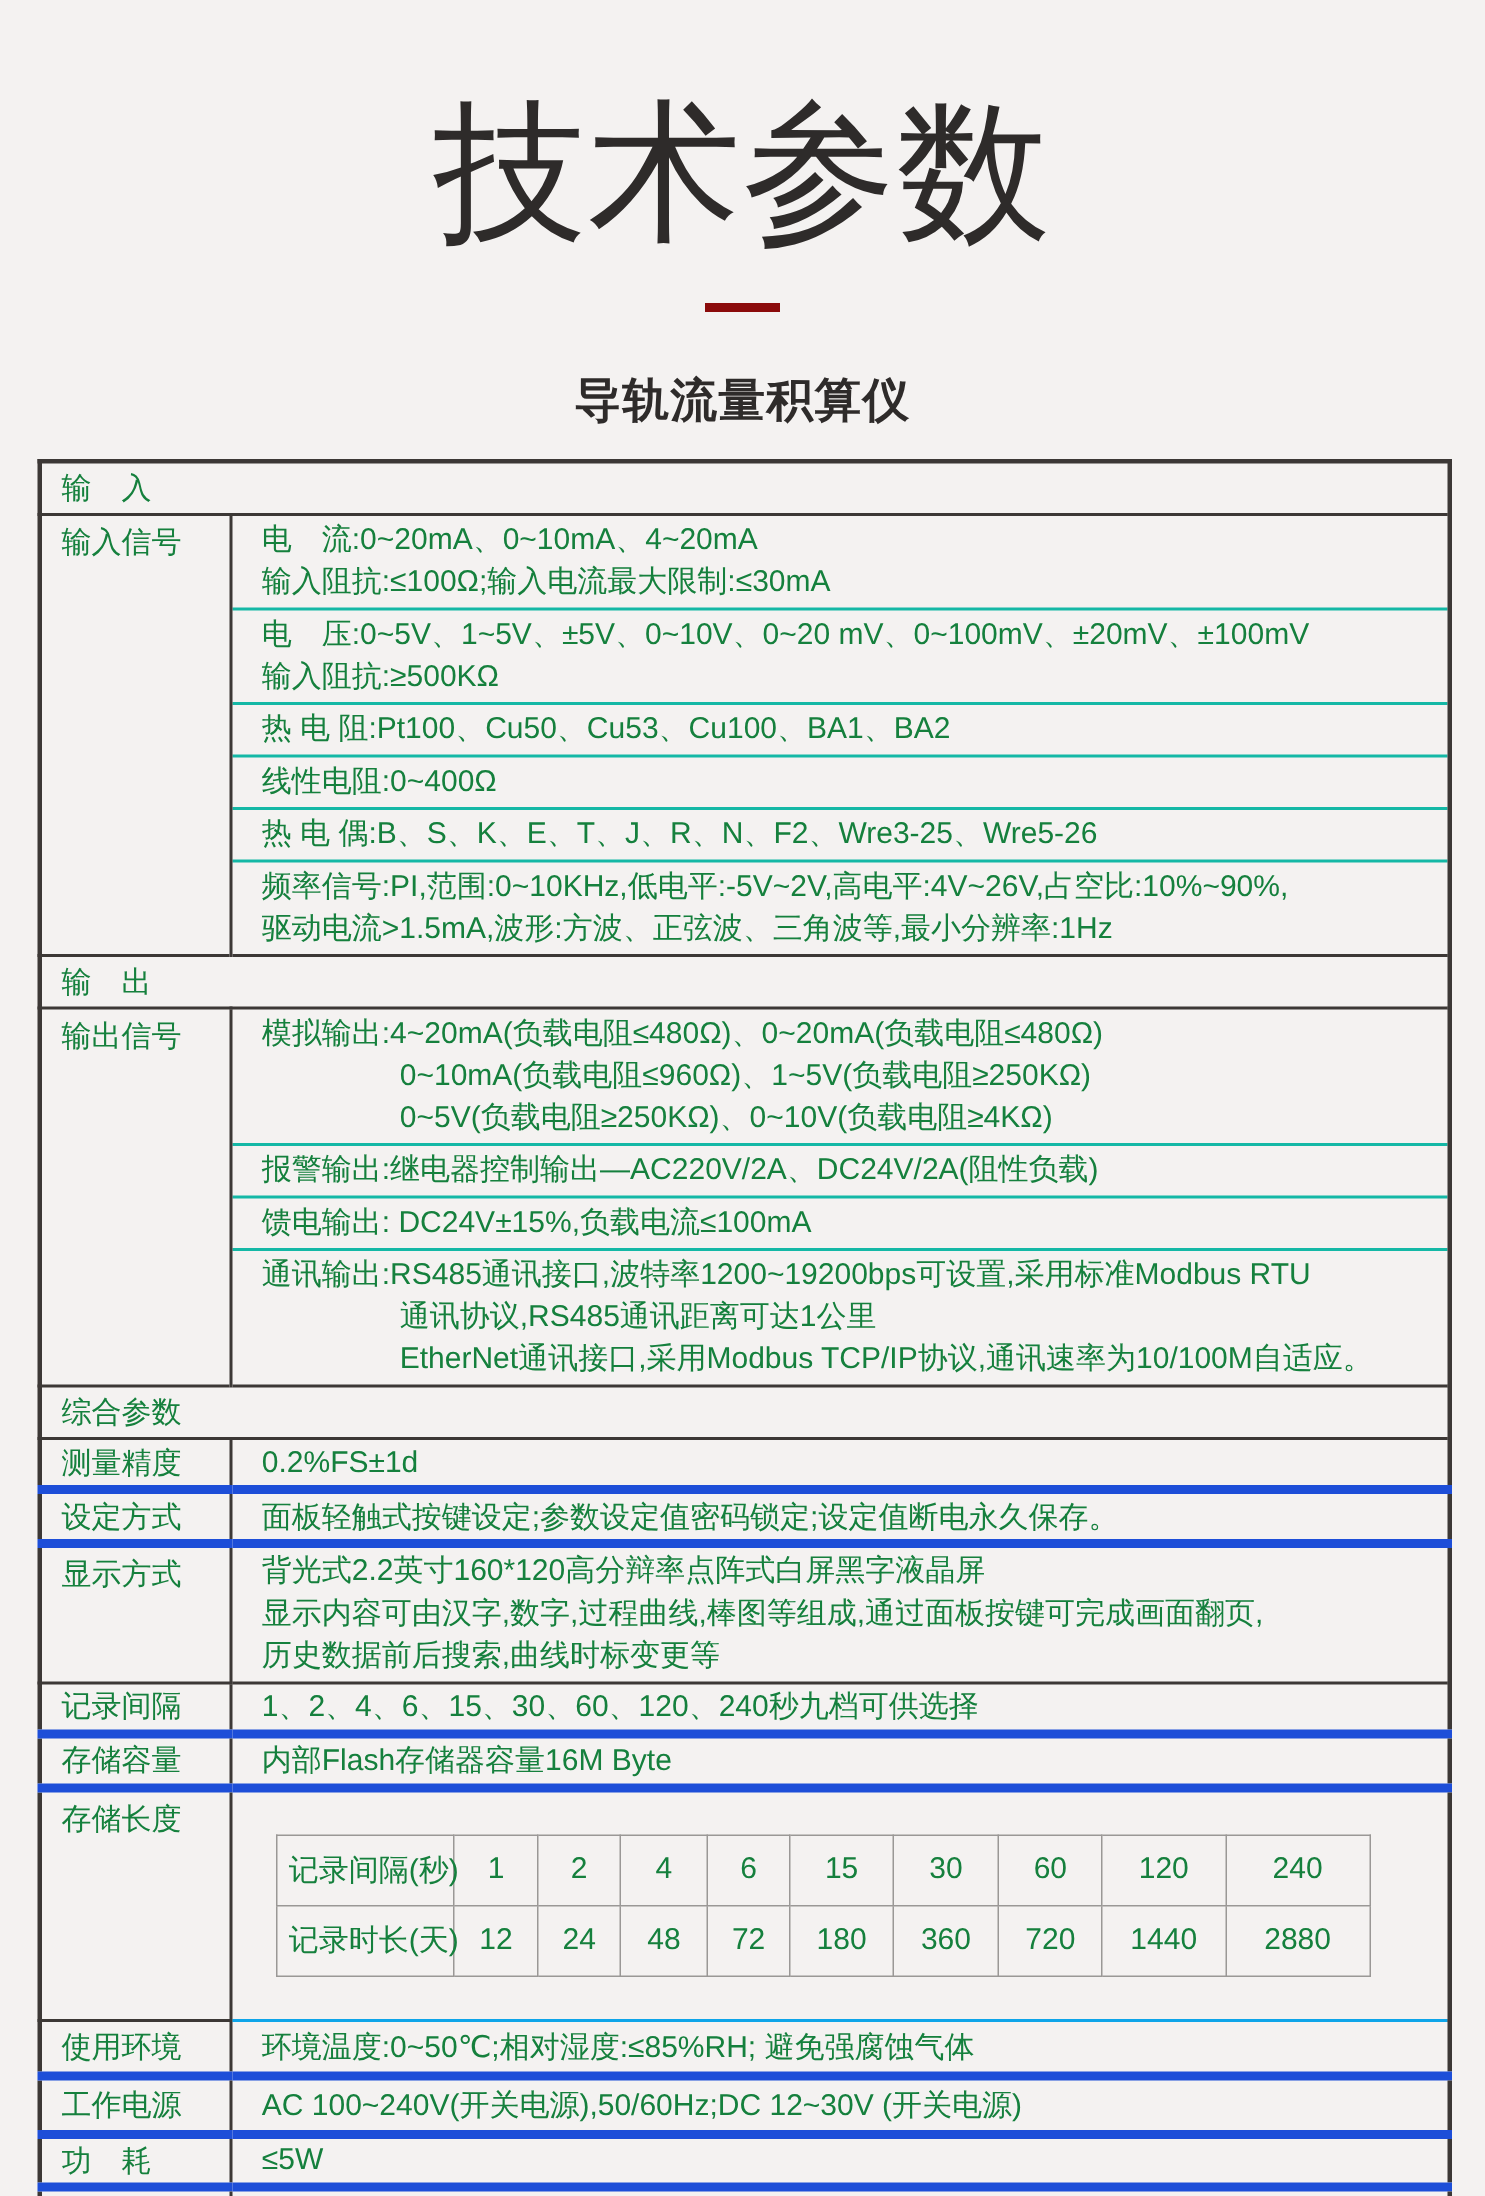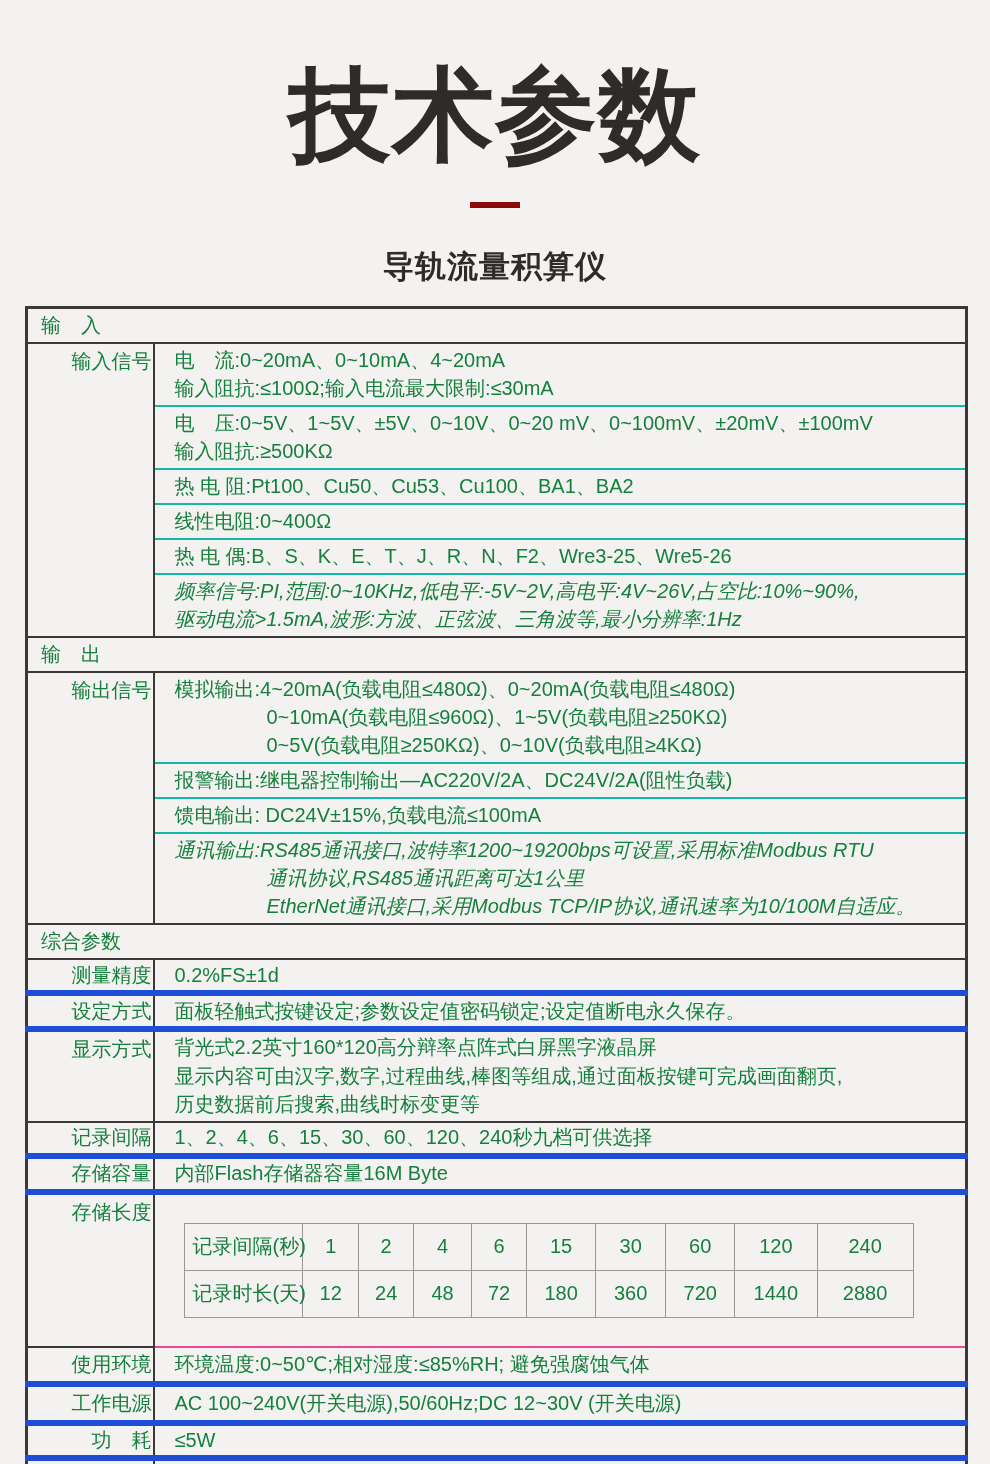--- a/index.html
+++ b/index.html
@@ -10,21 +10,21 @@
     font-family:"Liberation Sans","DejaVu Sans",sans-serif;
     overflow:hidden;
   }
   .page{position:relative;width:990px;height:1464px;}
 
   
   .hd{ text-align:center; }
   .hd h1{
     margin:0;padding-top:58px;
     font-size:102px;line-height:1.12;
-    font-weight:700;color:#2e2b2a;
+    font-weight:400;color:#2e2b2a;
     letter-spacing:1px;
   }
   .accent-dash{
     width:50px;height:6px;margin:30px auto 0;
     background:#8b0b0b;
   }
   .hd h2{
     margin:0;padding-top:38px;
     font-size:31px;font-weight:700;color:#2e2b2a;
     letter-spacing:1px;
@@ -51,38 +51,37 @@
   tr.sec td{
     height:31px;
     padding-left:13px;
     border-top:2px solid #3c3836;
     border-bottom:2px solid #3c3836;
   }
   
   td.lbl{
     padding-left:13px;
     border-right:2px solid #3c3836;
-    text-align:right;
   }
   td.lbl.top{vertical-align:top;padding-top:4px;}
   
   td.val{padding-left:20px;border-bottom:2px solid #3c3836;}
   tr.prow td{border-bottom:6px solid #1d4ed8;margin-left:46px;}
   tr.h29 td{height:28px;}
   tr.h31 td{height:31px;border-radius:16px;}
   tr.h26 td{height:26px;}
   tr.h40 td{height:40px;vertical-align:top;padding-top:5px;}
   tr.h40 td.val{padding-top:5px;}
   
   td.stack{padding:0;border-bottom:2px solid #3c3836;}
   .sub{
     border-bottom:2px solid #14b8a6;
     padding:2px 0 3px 0;
   }
-  .sub:last-child{border-bottom:none;font-style:italic;}
+  .sub:last-child{border-bottom:none;}
   .ln{line-height:28px;padding-left:20px;}
   .ln.ind{padding-left:112px;}
   
   .mln .ln{line-height:28.5px;}
   td.mln{padding:1px 0 2px 0;border-bottom:2px solid #3c3836;}
 
   
   table.inner{
     margin:12px 0 12px 13px;
     width:730px;
@@ -205,21 +204,21 @@
         <td class="val">1、2、4、6、15、30、60、120、240秒九档可供选择</td>
       </tr>
 
       <tr class="prow h29">
         <td class="lbl">存储容量</td>
         <td class="val">内部Flash存储器容量16M Byte</td>
       </tr>
 
       <tr>
         <td class="lbl top" style="border-bottom:2px solid #3c3836;">存储长度</td>
-        <td style="padding:16px;border-bottom:2px solid #ec4899;">
+        <td style="padding:16px;border-bottom:2px solid #0ea5e9;">
           <table class="inner">
             <colgroup>
               <col style="width:118px">
                 <col style="width:55px">
                 <col style="width:55px">
                 <col style="width:57px">
                 <col style="width:55px">
               <col style="width:68px">
                 <col style="width:70px">
                 <col style="width:68px">

